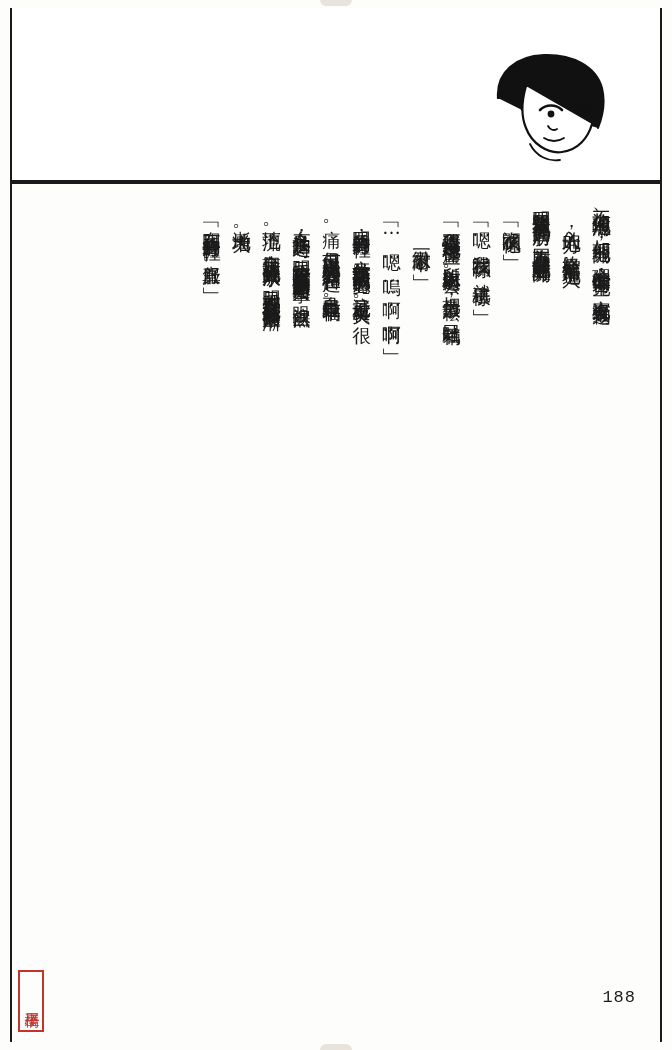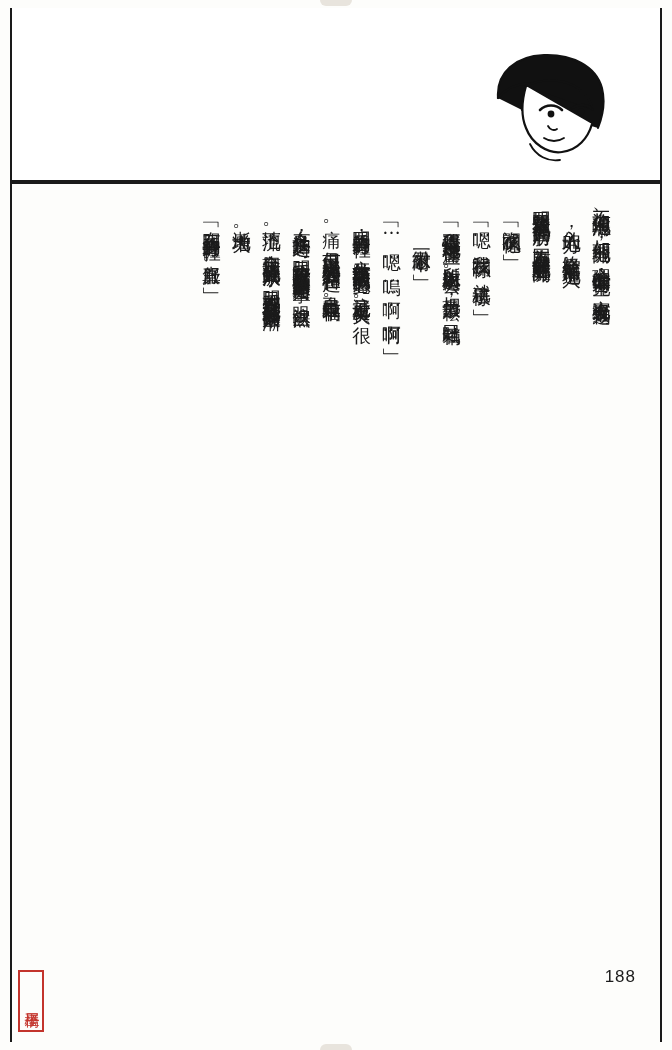--- a/index.html
+++ b/index.html
@@ -116,22 +116,22 @@
   }
   .vline.indent-2 {
     padding-top: 40px;
     height: calc(100% - 40px);
   }
 
   
   .page-number {
     position: absolute;
     right: 36px;
-    bottom: 63px;
-    font-family: Liberation Sans, sans-serif;
+    bottom: 43px;
+    font-family: Liberation Mono, monospace;
     font-size: 17px;
     color: #1b1b1b;
     letter-spacing: 1px;
   }
 
   
   .seal {
     position: absolute;
     left: 18px;
     bottom: 18px;

